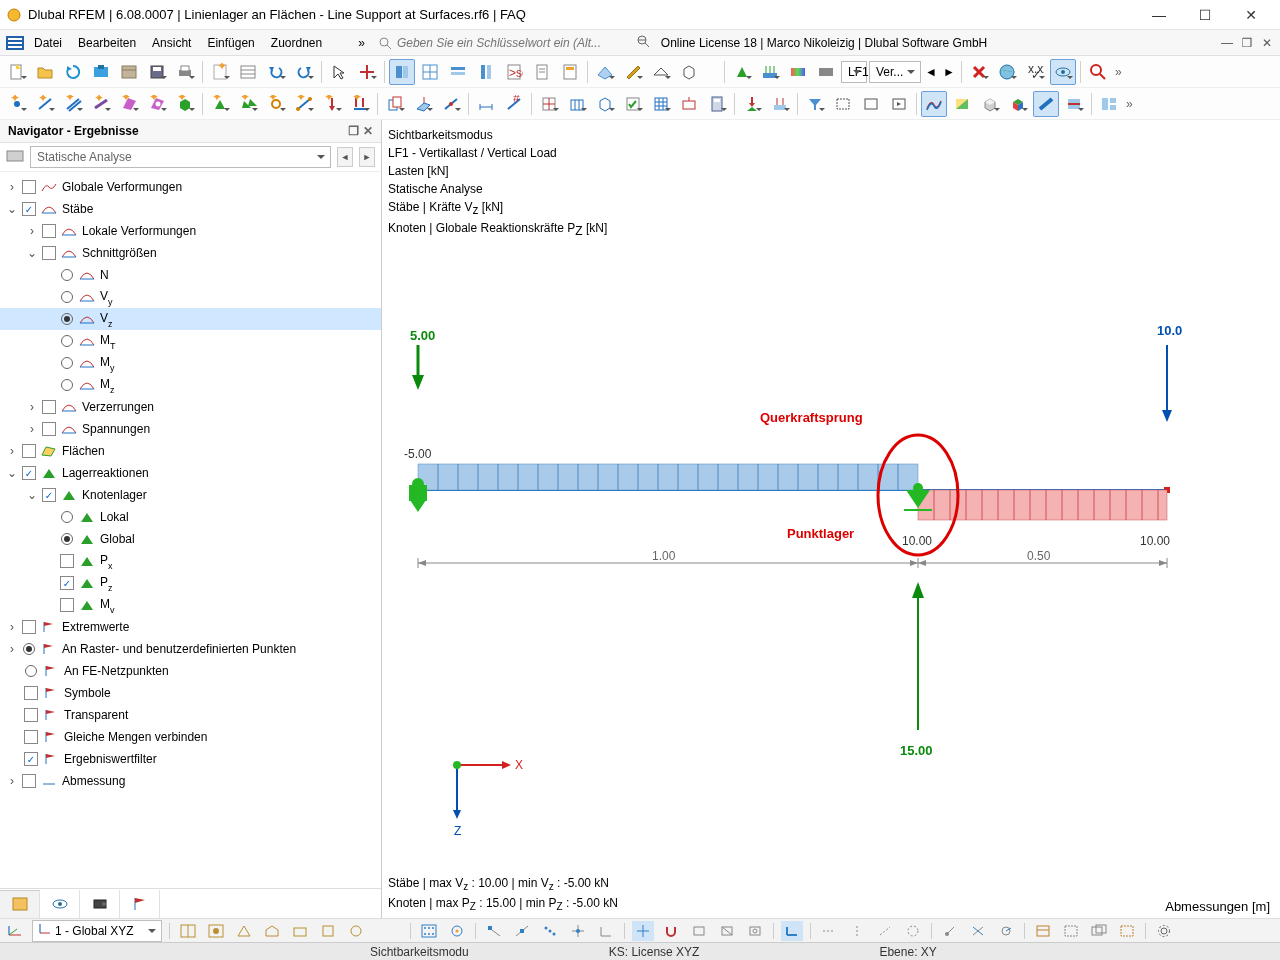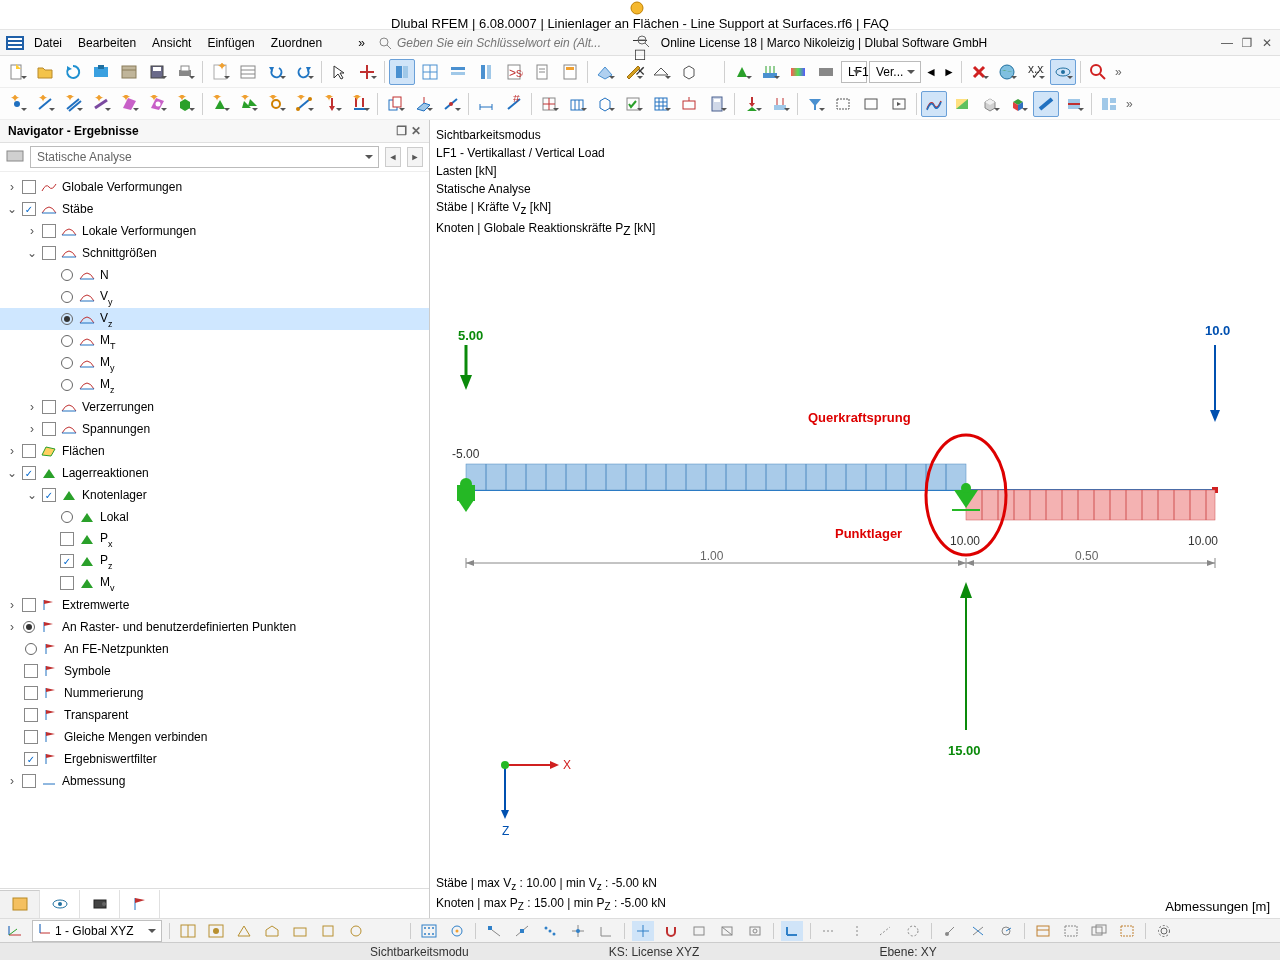--- a/index.html
+++ b/index.html
@@ -1,36 +1,36 @@
 <!DOCTYPE html>
 <html><head>
 <meta charset="utf-8">
 <style>
 * { box-sizing: border-box; font-family: "Segoe UI", Tahoma, sans-serif; font-size: 12px; }
 body { margin:0; padding:0; background:#fff; width:1280px; height:960px; overflow:hidden; position:relative;}
-.titlebar { display:flex; align-items:center; height:30px; background:#fff; border-bottom:1px solid #e5e5e5; padding:0 6px;flex-direction:column;}
+.titlebar { display:flex; align-items:center; height:30px; background:#fff; border-bottom:1px solid #e5e5e5; padding:0 6px;}
 .titlebar .icon-app { width:16px; height:16px; margin-right:6px; color:#f0a030;}
 .titlebar .title { flex:1; font-size:13px;}
 .winbtn { width:46px; height:28px; display:flex; align-items:center; justify-content:center; font-size:14px; color:#333;}
 .menubar { display:flex; align-items:center; height:26px; background:#f7f7f7; padding:0 4px; border-bottom:1px solid #e0e0e0;}
 .menuitem { padding:4px 8px; border-radius:3px;}
 .menubar .spacer{flex:0 0 20px;}
 .menubar .search { flex:0 0 260px; display:flex; align-items:center; color:#888; border:1px solid transparent; padding:2px 4px;}
 .menubar .search input { border:none; outline:none; background:transparent; color:#888; font-style:italic; width:100%;}
 .menubar .license { flex:1; text-align:left; padding-left:8px; }
 .menubar .rbtn{width:18px;height:18px;display:flex;align-items:center;justify-content:center;color:#555;margin-left:2px;}
 .toolbar { display:flex; align-items:center; height:32px; padding:2px 4px; gap:2px; background:#fdfdfd; border-bottom:1px solid #eee; flex-wrap:nowrap;}
 .toolbar .tb { width:26px; height:26px; display:flex; align-items:center; justify-content:center; border:1px solid transparent; border-radius:2px; position:relative;}
 .toolbar .tb svg{display:block;}
 .toolbar .sep{width:1px; height:22px; background:#d0d0d0; margin:0 2px;}
 .toolbar .drop::after{content:"";border:3px solid transparent;border-top-color:#555;position:absolute;right:2px;bottom:2px;}
 .combo{border:1px solid #bbb; height:22px; display:flex; align-items:center; padding:0 18px 0 6px; position:relative; background:#fff;}
 .combo::after{content:"";position:absolute;right:5px;top:8px;border:4px solid transparent;border-top-color:#555;}
 .main { display:flex; height:calc(100% - 30px - 26px - 32px - 32px - 24px - 18px); }
-.nav { width:430px; border-right:1px solid #ccc; display:flex; flex-direction:column; background:#fff;}
+.nav { width:382px; border-right:1px solid #ccc; display:flex; flex-direction:column; background:#fff;}
 .nav-title { display:flex; align-items:center; padding:4px 8px; font-weight:600; border-bottom:1px solid #e0e0e0; background:#f7f7f7;}
 .nav-title .btns{margin-left:auto; display:flex; gap:4px; color:#666;}
 .nav-sub { display:flex; align-items:center; gap:6px; padding:3px 6px; border-bottom:1px solid #eee; color:#777;}
 .nav-sub .combo{flex:1; color:#666;}
 .nav-sub .arrow{width:16px;height:20px;border:1px solid #ccc;display:flex;align-items:center;justify-content:center;font-size:9px;color:#555;background:#f4f4f4;}
 .tree { overflow-y:auto; flex:1; padding:4px 0; position:relative;}
 .tree::-webkit-scrollbar{width:12px;}
 .tree::-webkit-scrollbar-thumb{background:#c8c8c8;}
 .trow { display:flex; align-items:center; height:22px; padding-right:10px; white-space:nowrap;}
 .trow .tw{display:inline-block;text-align:center;width:16px;color:#555;}
@@ -768,20 +768,29 @@
       <div class="trow" style="padding-left:58px">
           <span class="rb"></span>
           <span class="ic">
             <svg width="16" height="12">
               <polygon points="8,2 14,11 2,11" fill="#2aa02a"></polygon>
             </svg>
           </span>
           <span>Lokal</span>
         </div>
       <div class="trow" style="padding-left:58px">
+          <span class="rb chk"></span>
+          <span class="ic">
+            <svg width="16" height="12">
+              <polygon points="8,2 14,11 2,11" fill="#2aa02a"></polygon>
+            </svg>
+          </span>
+          <span>Global</span>
+        </div>
+      <div class="trow" style="padding-left:58px">
           <span class="cb"></span>
           <span class="ic">
             <svg width="16" height="12">
               <polygon points="8,2 14,11 2,11" fill="#2aa02a"></polygon>
             </svg>
           </span>
           <span><span>P</span><sub>x</sub></span>
         </div>
       <div class="trow" style="padding-left:58px">
           <span class="cb chk"></span>
@@ -835,30 +844,20 @@
         </div>
       <div class="trow" style="padding-left:22px">
           <span class="cb"></span>
           <span class="ic">
             <svg width="16" height="12">
               <line x1="3" y1="1" x2="3" y2="11" stroke="#2070c0"></line>
               <polygon points="3,1 12,3 3,5" fill="#c03030"></polygon>
             </svg>
           </span>
           <span>Symbole</span>
-        </div>
-      <div class="trow" style="padding-left:22px">
-          <span class="cb"></span>
-          <span class="ic">
-            <svg width="16" height="12">
-              <line x1="3" y1="1" x2="3" y2="11" stroke="#2070c0"></line>
-              <polygon points="3,1 12,3 3,5" fill="#c03030"></polygon>
-            </svg>
-          </span>
-          <span>Nummerierung</span>
         </div>
       <div class="trow" style="padding-left:22px">
           <span class="cb"></span>
           <span class="ic">
             <svg width="16" height="12">
               <line x1="3" y1="1" x2="3" y2="11" stroke="#2070c0"></line>
               <polygon points="3,1 12,3 3,5" fill="#c03030"></polygon>
             </svg>
           </span>
           <span>Transparent</span>

